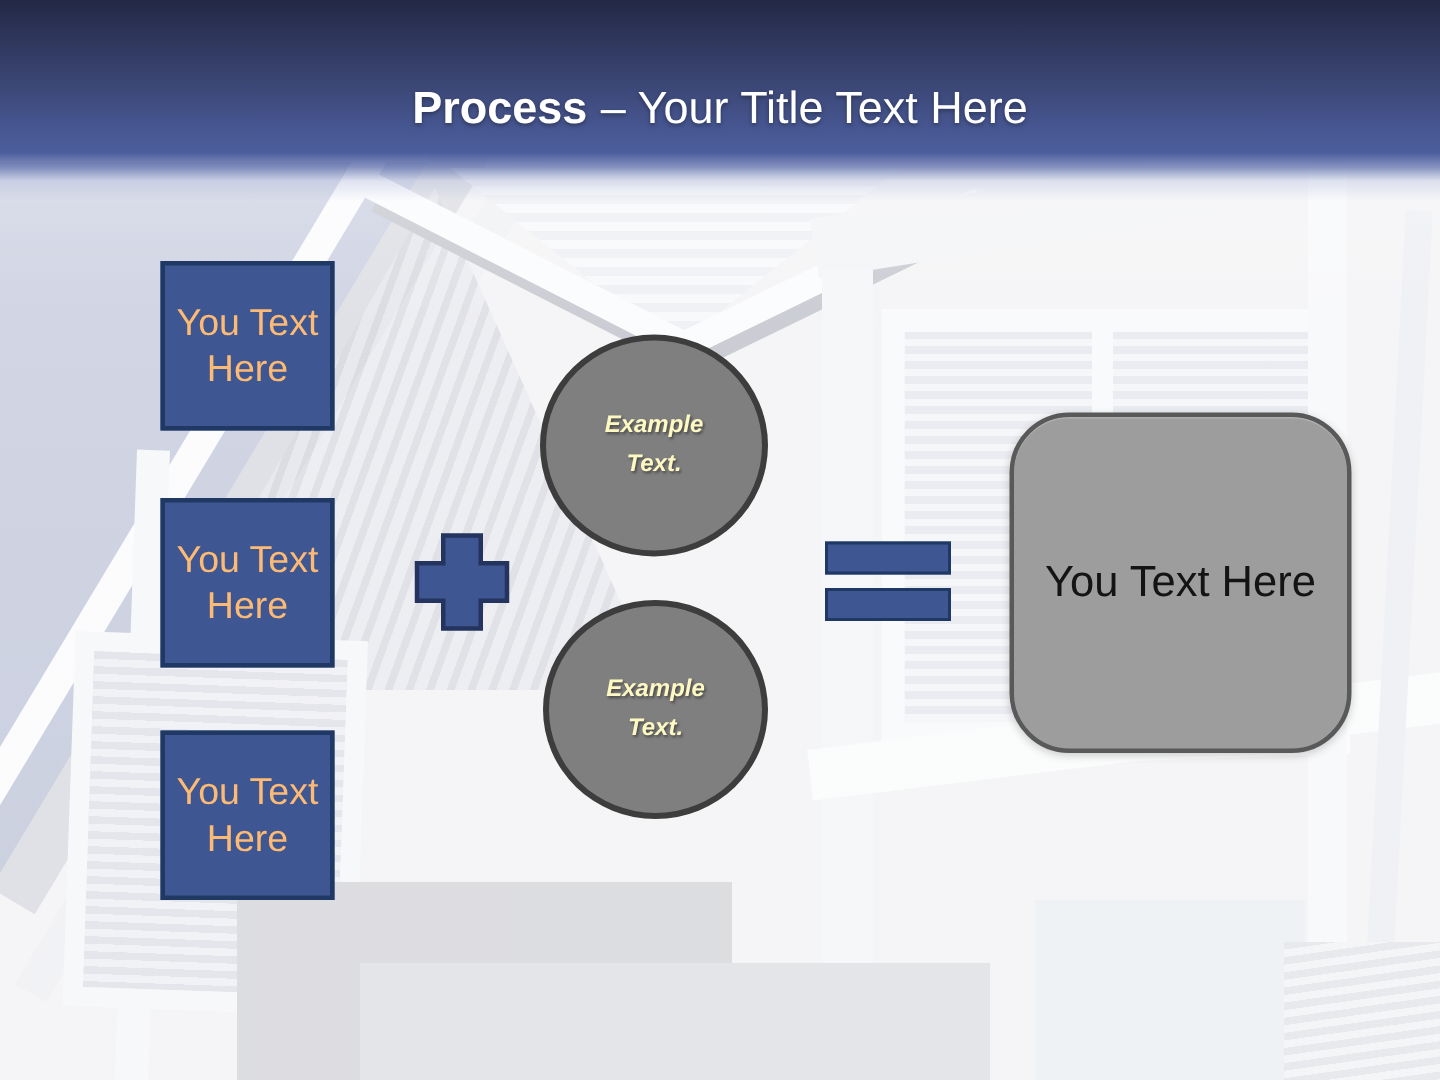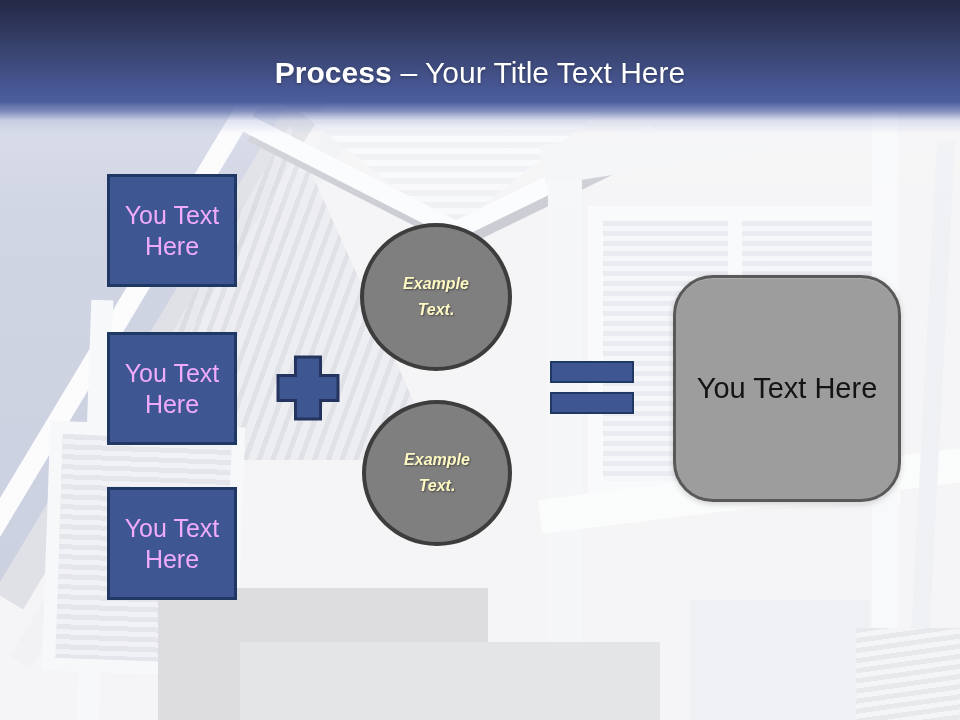--- a/index.html
+++ b/index.html
@@ -65,22 +65,22 @@
       rgba(93,110,170,0.75) 83%, rgba(170,180,215,0.35) 90%, rgba(255,255,255,0) 100%);}
   .title{left:0;top:56px;width:960px;text-align:center;color:#ffffff;
     font-size:30px;line-height:1.1;text-shadow:0 1px 3px rgba(0,0,0,.35);}
   .title .t-bold{position:static;font-weight:bold;}
   .title .t-rest{position:static;font-weight:normal;margin-left:9px;}
 
   
   .shape{z-index:5;display:flex;align-items:center;justify-content:center;text-align:center;}
   .pre{position:static;white-space:pre-line;}
 
-  .bbox{left:107px;width:130px;height:113px;background:#3e5691;border:3px solid #203864;
-        color:#f0abfc;font-size:25px;line-height:1.22;}
+  .bbox{left:107px;width:116px;height:113px;background:#3e5691;border:3px solid #203864;
+        color:#fdba74;font-size:25px;line-height:1.22;}
   .bbox1{top:174px;} .bbox2{top:332px;} .bbox3{top:487px;}
 
   .plus{left:276px;top:355px;z-index:5;}
 
   .circ{background:#7f7f7f;border:4px solid #3d3d3d;border-radius:50%;
         color:#fef9c3;font-weight:bold;font-style:italic;font-size:16px;line-height:1.6;
         text-shadow:1px 1px 2px rgba(0,0,0,.45);}
   .circ1{left:360px;top:223px;width:152px;height:148px;}
   .circ2{left:362px;top:400px;width:150px;height:146px;}
 

